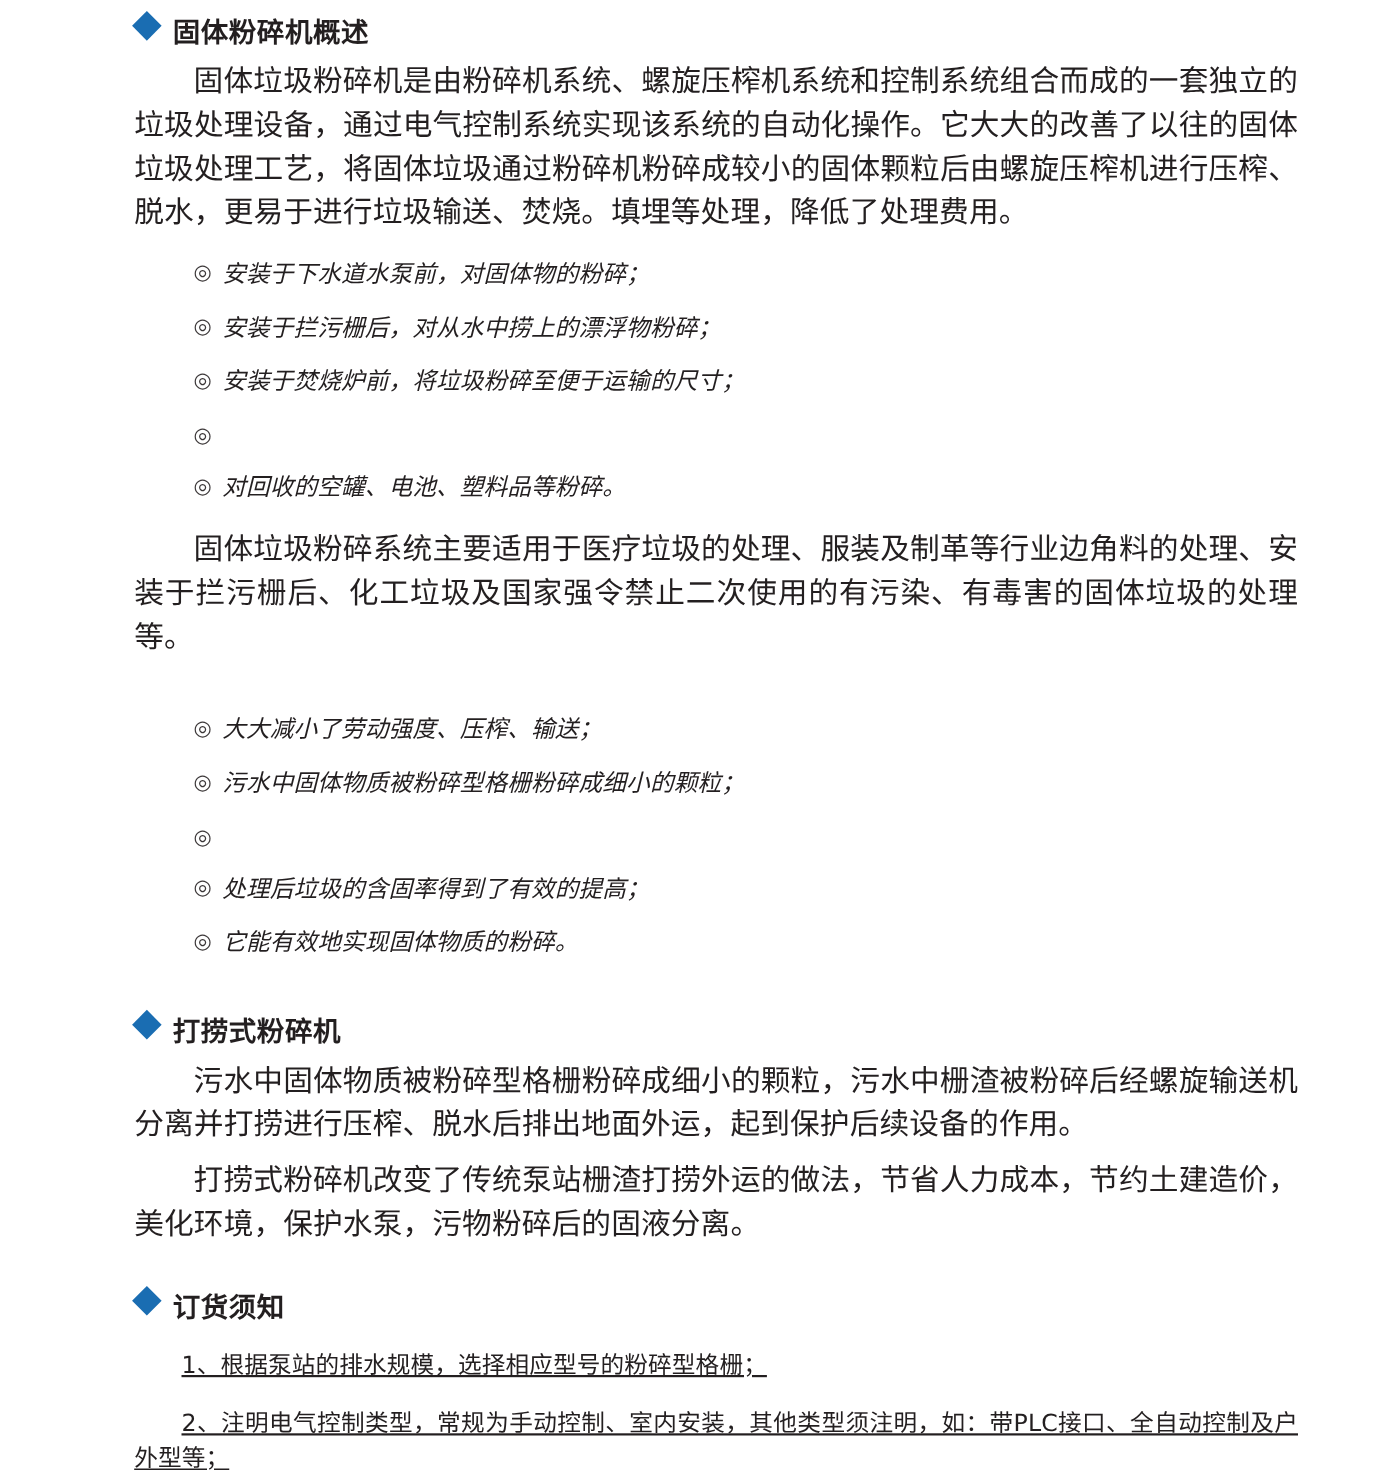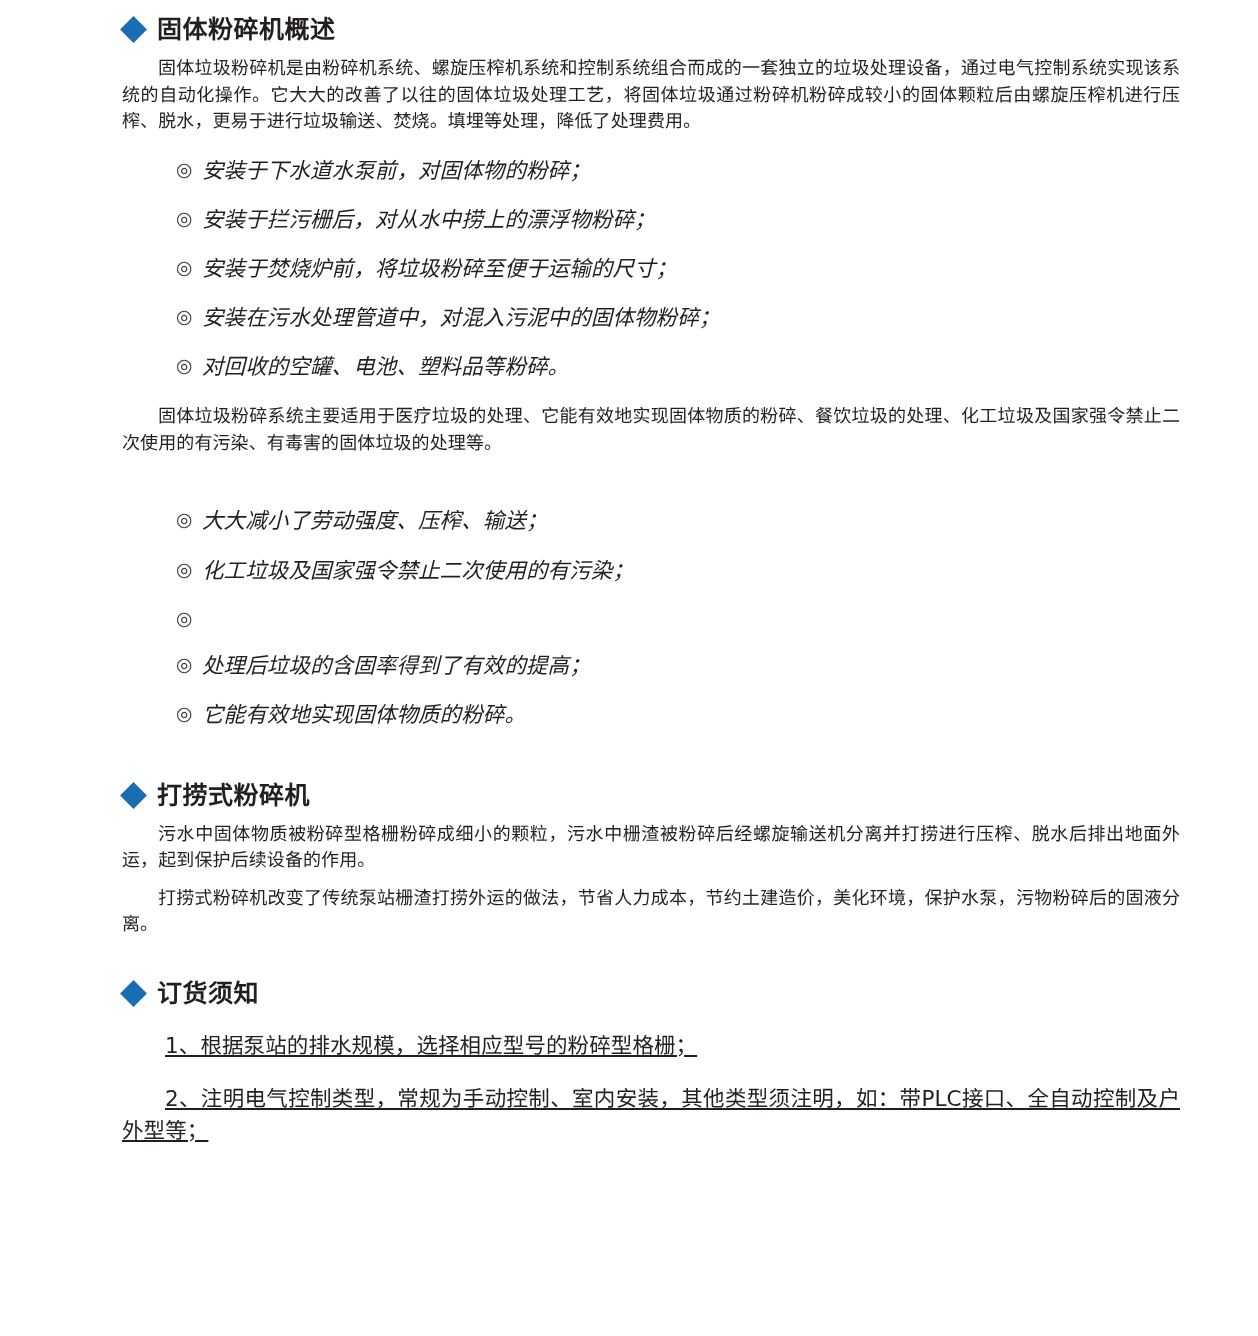--- a/index.html
+++ b/index.html
@@ -22,21 +22,21 @@
     box-sizing: border-box;
     padding: 14px 78px 18px 110px;
   }
 
   
   .section {
     margin: 0 0 0 0;
   }
   .section-head {
     display: flex;
-    align-items: center;
+    align-items: flex-start;
     gap: 14px;
     margin: 0 0 10px 14px;
   }
   .diamond {
     width: 19px;
     height: 19px;
     background: #1a6db2;
     transform: rotate(45deg);
     flex: 0 0 auto;
     display: inline-block;
@@ -45,21 +45,21 @@
     font-size: 25px;
     font-weight: 700;
     line-height: 1.25;
     letter-spacing: 0.5px;
     color: #231f20;
     white-space: nowrap;
   }
 
   
   .para {
-    font-size: 18px;
+    font-size: 27px;
     line-height: 1.47;
     text-align: justify;
     text-justify: inter-ideograph;
     text-indent: 2em;
     margin: 0 0 11px 12px;
     letter-spacing: 0.1px;
   }
   .para:last-child { margin-bottom: 0; }
 
   
@@ -132,45 +132,44 @@
       <li class="bullet-item">
         <span class="bullet-mark">◎</span>
         <span class="bullet-text">安装于拦污栅后，对从水中捞上的漂浮物粉碎；</span>
       </li>
       <li class="bullet-item">
         <span class="bullet-mark">◎</span>
         <span class="bullet-text">安装于焚烧炉前，将垃圾粉碎至便于运输的尺寸；</span>
       </li>
       <li class="bullet-item">
         <span class="bullet-mark">◎</span>
-        <span class="bullet-text">安装在污水处理管道中，对混入污泥中的固体物粉碎；</span>
       </li>
       <li class="bullet-item">
         <span class="bullet-mark">◎</span>
         <span class="bullet-text">对回收的空罐、电池、塑料品等粉碎。</span>
       </li>
     </ul>
 
     <div class="gap-sm"></div>
 
-    <p class="para">固体垃圾粉碎系统主要适用于医疗垃圾的处理、它能有效地实现固体物质的粉碎、餐饮垃圾的处理、化工垃圾及国家强令禁止二次使用的有污染、有毒害的固体垃圾的处理等。</p>
+    <p class="para">固体垃圾粉碎系统主要适用于医疗垃圾的处理、服装及制革等行业边角料的处理、安装于拦污栅后、化工垃圾及国家强令禁止二次使用的有污染、有毒害的固体垃圾的处理等。</p>
   </section>
 
   <div class="gap-lg"></div>
 
   <section class="section">
 
     <ul class="bullets">
       <li class="bullet-item">
         <span class="bullet-mark">◎</span>
         <span class="bullet-text">大大减小了劳动强度、压榨、输送；</span>
       </li>
       <li class="bullet-item">
         <span class="bullet-mark">◎</span>
-        <span class="bullet-text">化工垃圾及国家强令禁止二次使用的有污染；</span>
+        <span class="bullet-text">污水中固体物质被粉碎型格栅粉碎成细小的颗粒；</span>
       </li>
       <li class="bullet-item">
         <span class="bullet-mark">◎</span>
       </li>
       <li class="bullet-item">
         <span class="bullet-mark">◎</span>
         <span class="bullet-text">处理后垃圾的含固率得到了有效的提高；</span>
       </li>
       <li class="bullet-item">
         <span class="bullet-mark">◎</span>

